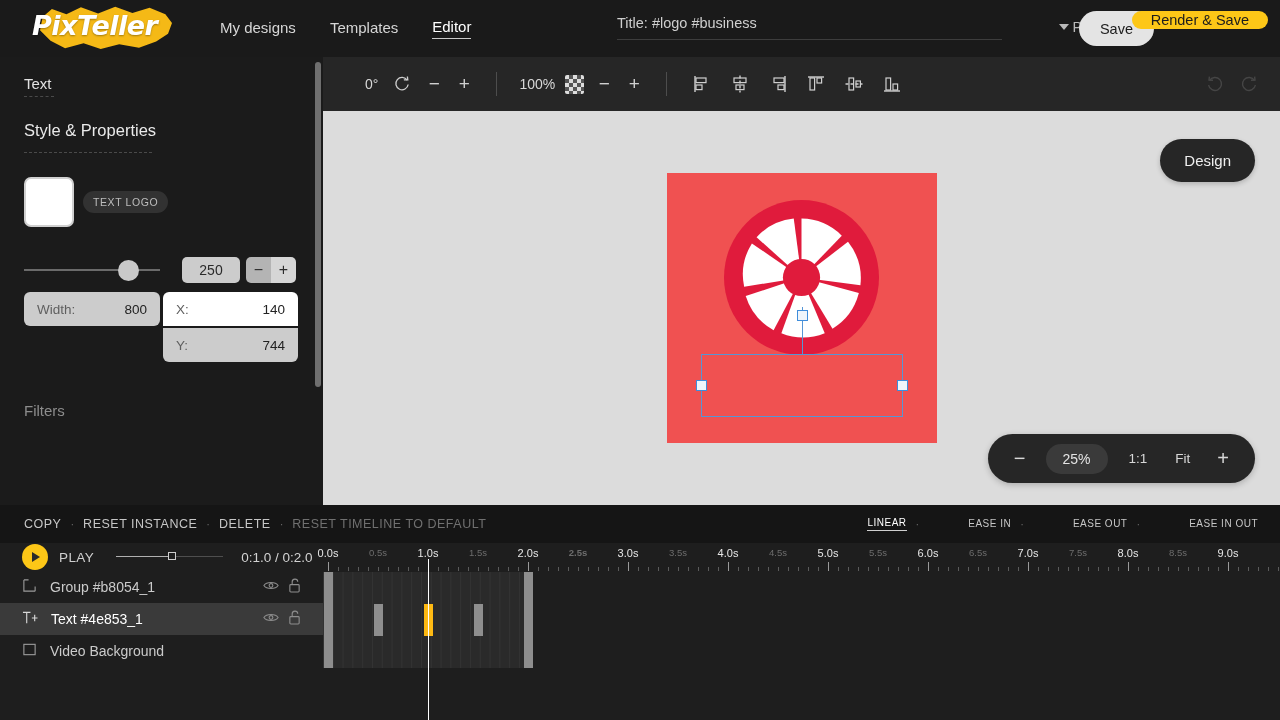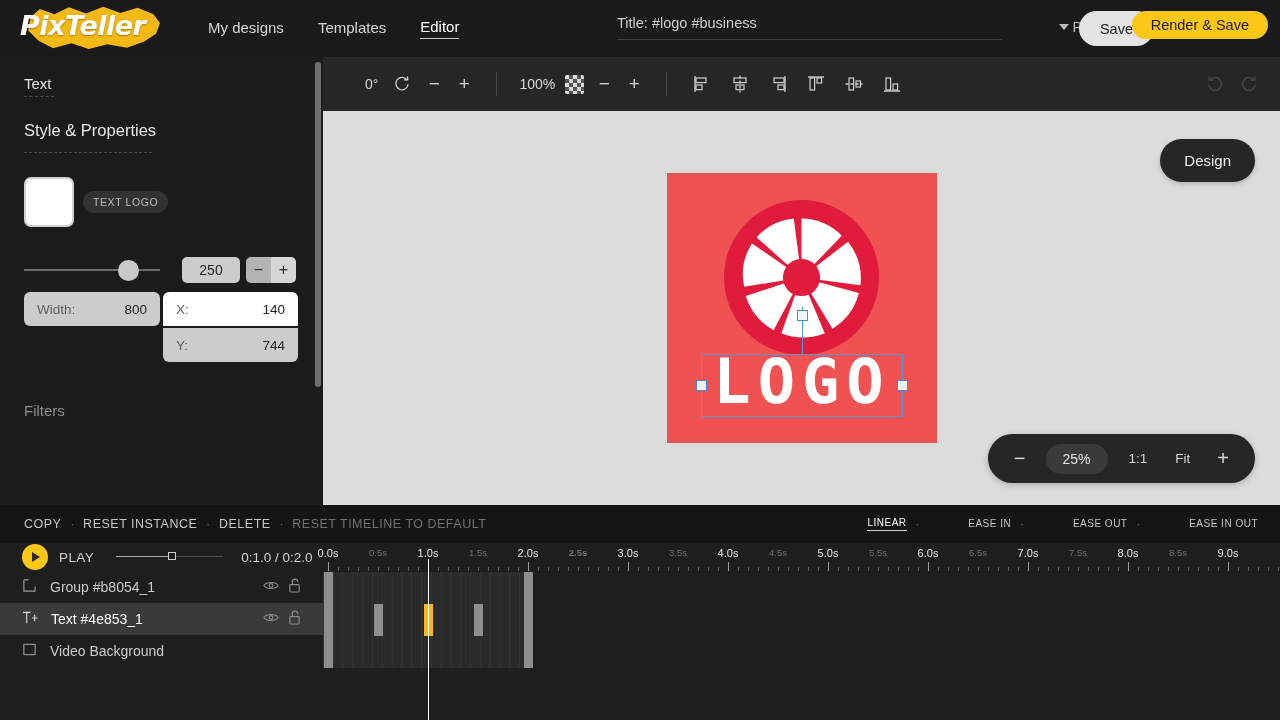--- a/index.html
+++ b/index.html
@@ -9,21 +9,21 @@
     font-family: "Liberation Sans", sans-serif;
     overflow: hidden;
   }
   #app { position: relative; width: 1280px; height: 720px; background: #1a1a1a; }
 
   
   .topbar {
     position: absolute; left: 0; top: 0; width: 1280px; height: 57px;
     background: #1a1a1a; display: flex; align-items: center;
   }
-  .logo-wrap { position: relative; width: 150px; height: 50px; margin-left: 20px; flex: none; }
+  .logo-wrap { position: relative; width: 150px; height: 50px; margin-left: 32px; flex: none; }
   .logo-splash {
     position: absolute; left: 8px; top: 2px; width: 132px; height: 44px;
     background: #f5b916;
     clip-path: polygon(2% 26%, 9% 8%, 20% 20%, 31% 4%, 44% 18%, 57% 3%, 70% 17%, 83% 5%, 95% 20%,
                        100% 40%, 97% 64%, 88% 82%, 75% 96%, 60% 88%, 46% 99%, 33% 86%, 19% 97%, 8% 80%, 0% 56%);
   }
   .logo-text {
     position: absolute; left: 0; top: 6px; width: 150px;
     font-family: "DejaVu Sans", sans-serif; font-weight: bold; font-style: italic;
     font-size: 27px; color: #ffffff; letter-spacing: -0.5px;
@@ -48,21 +48,21 @@
   .caret-down {
     width: 0; height: 0; border-left: 5px solid transparent; border-right: 5px solid transparent;
     border-top: 6px solid #b9b9b9; display: inline-block;
   }
   .btn-save {
     position: absolute; right: 126px; top: 11px; height: 35px; padding: 0 21px;
     background: #e4e4e4; color: #1c1c1c; border: none; border-radius: 18px;
     font-size: 14.5px; font-family: "Liberation Sans", sans-serif; cursor: pointer;
   }
   .btn-render {
-    position: absolute; right: 12px; top: 11px; height: 28px; padding: 0 19px;
+    position: absolute; right: 12px; top: 11px; height: 18px; padding: 0 19px;
     background: #fdc717; color: #1c1c1c; border: none; border-radius: 18px;
     font-size: 14.5px; font-family: "Liberation Sans", sans-serif; cursor: pointer;
   }
 
   
   .sidebar {
     position: absolute; left: 0; top: 57px; width: 323px; height: 448px;
     background: #1b1b1b; padding: 18px 24px 0 24px;
   }
   .side-title { font-size: 15px; color: #e2e2e2; margin-bottom: 4px; }
@@ -410,21 +410,20 @@
           <path d="M50 12 A38 38 0 0 1 76 23 L50 50 Z"></path>
           <path d="M80 27 A38 38 0 0 1 88 55 L50 50 Z"></path>
           <path d="M87 60 A38 38 0 0 1 70 83 L50 50 Z"></path>
           <path d="M65 86 A38 38 0 0 1 37 86 L50 50 Z"></path>
           <path d="M32 84 A38 38 0 0 1 14 62 L50 50 Z"></path>
           <path d="M13 56 A38 38 0 0 1 18 28 L50 50 Z"></path>
           <path d="M21 24 A38 38 0 0 1 45 12 L50 50 Z"></path>
         </g>
         <circle cx="50" cy="50" r="12" fill="#e01b3c"></circle>
       </svg>
-      <div class="logo-word">LOGO</div>
     </div>
 
     <div class="rot-stem"></div>
     <div class="handle" style="left:474px; top:199px;"></div>
     <div class="selbox"></div>
     <div class="handle" style="left:373px; top:269px;"></div>
     <div class="handle" style="left:574px; top:269px;"></div>
 
     <div class="zoomctl">
       <span class="zc-btn">−</span>

